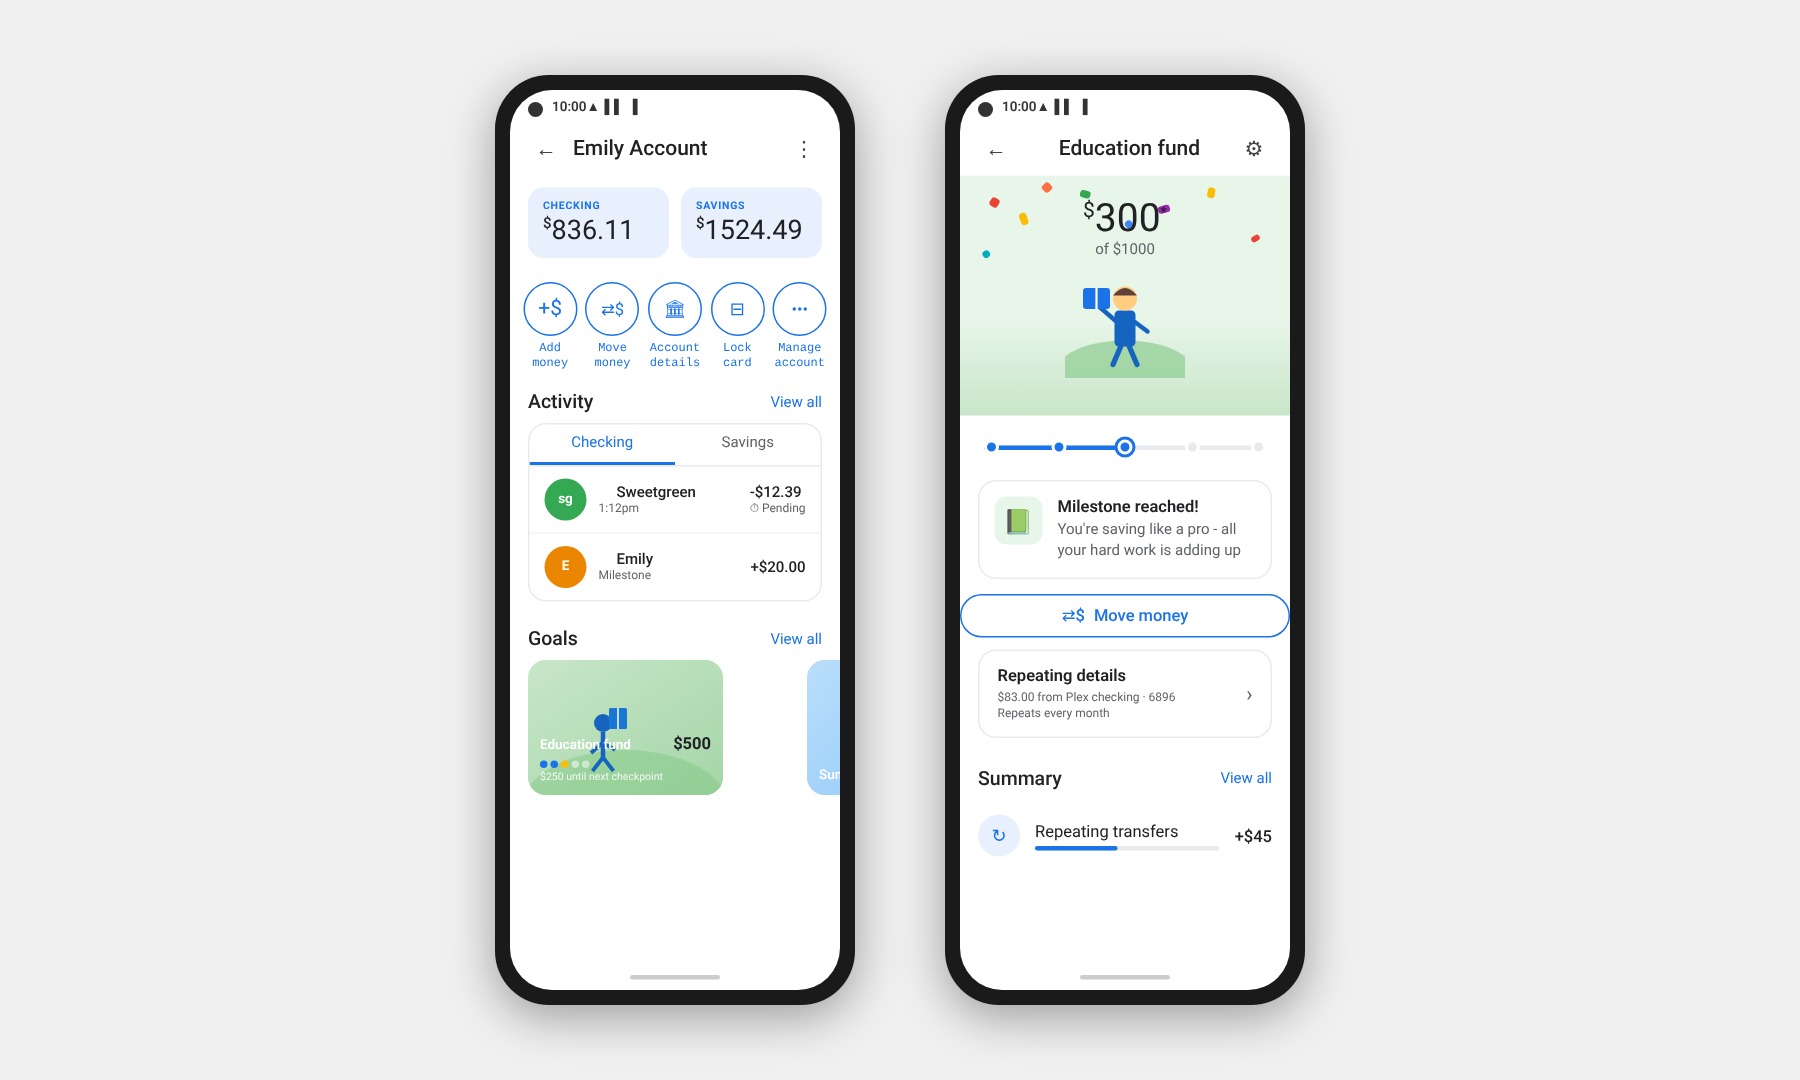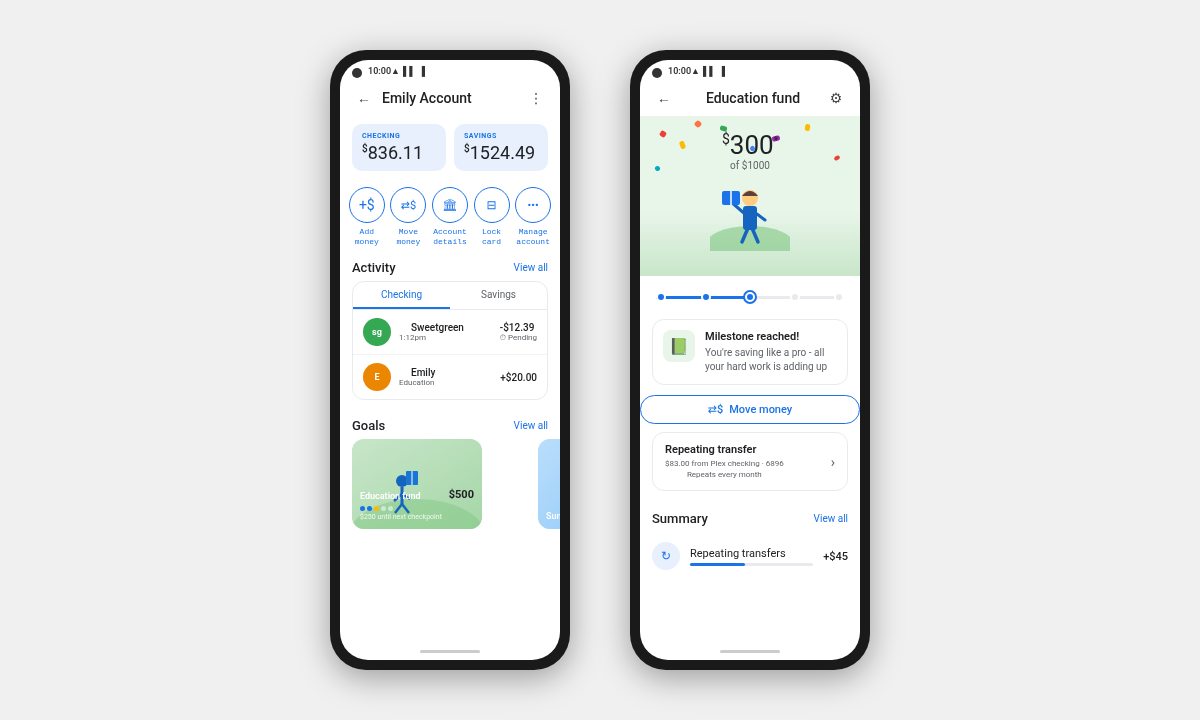--- a/index.html
+++ b/index.html
@@ -417,21 +417,20 @@
     .transfer-title {
       font-size: 11px;
       font-weight: 600;
       color: #202124;
       margin-bottom: 2px;
     }
     .transfer-sub {
       font-size: 8px;
       color: #5f6368;
       line-height: 1.4;
-      text-align: center;
     }
     .chevron-right {
       color: #5f6368;
       font-size: 14px;
     }
 
     
     .summary-row {
       margin: 4px 12px 10px;
       display: flex;
@@ -570,21 +569,21 @@
             </div>
             <div>
               <div class="trans-amount amount-neg">-$12.39</div>
               <div class="trans-status">⏱ Pending</div>
             </div>
           </div>
           <div class="transaction-row">
             <div class="avatar-circle" style="background:#ea8600;">E</div>
             <div class="trans-info">
               <div class="trans-name">Emily</div>
-              <div class="trans-time">Education</div>
+              <div class="trans-time">Milestone</div>
             </div>
             <div class="trans-amount amount-pos">+$20.00</div>
           </div>
         </div>
 
         <div class="section-header">
           <span class="section-title">Goals</span>
           <span class="view-all">View all</span>
         </div>
 
@@ -734,21 +733,21 @@
           </div>
         </div>
 
         <div class="move-money-btn">
           <span>⇄$</span>
           <span>Move money</span>
         </div>
 
         <div class="transfer-card">
           <div>
-            <div class="transfer-title">Repeating transfer</div>
+            <div class="transfer-title">Repeating details</div>
             <div class="transfer-sub">$83.00 from Plex checking · 6896</div>
             <div class="transfer-sub">Repeats every month</div>
           </div>
           <div class="chevron-right">›</div>
         </div>
 
         <div class="section-header">
           <span class="section-title">Summary</span>
           <span class="view-all">View all</span>
         </div>

